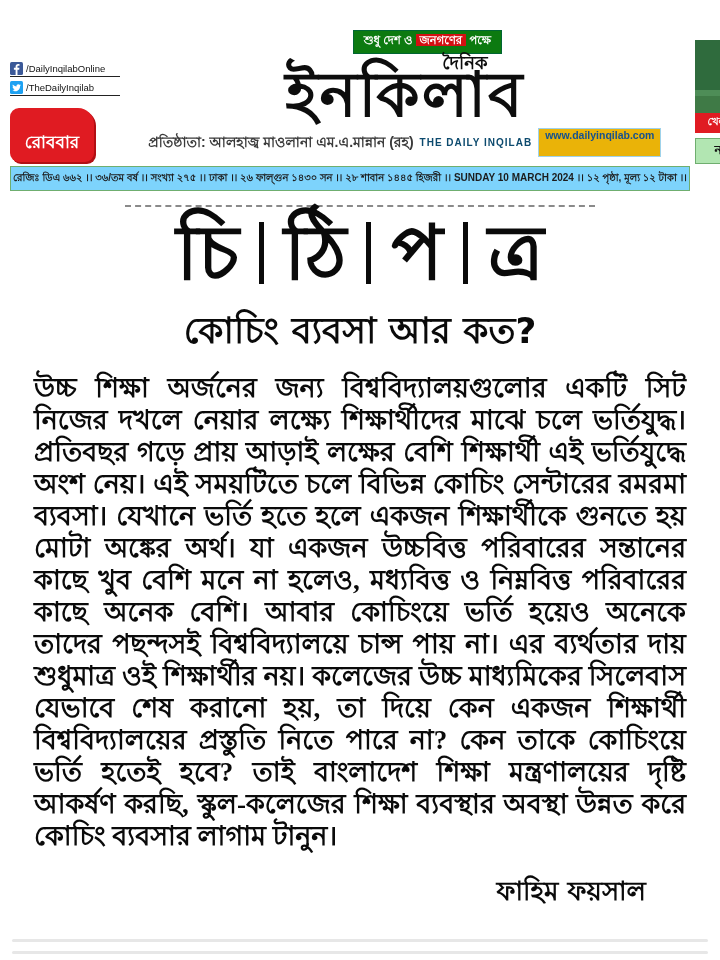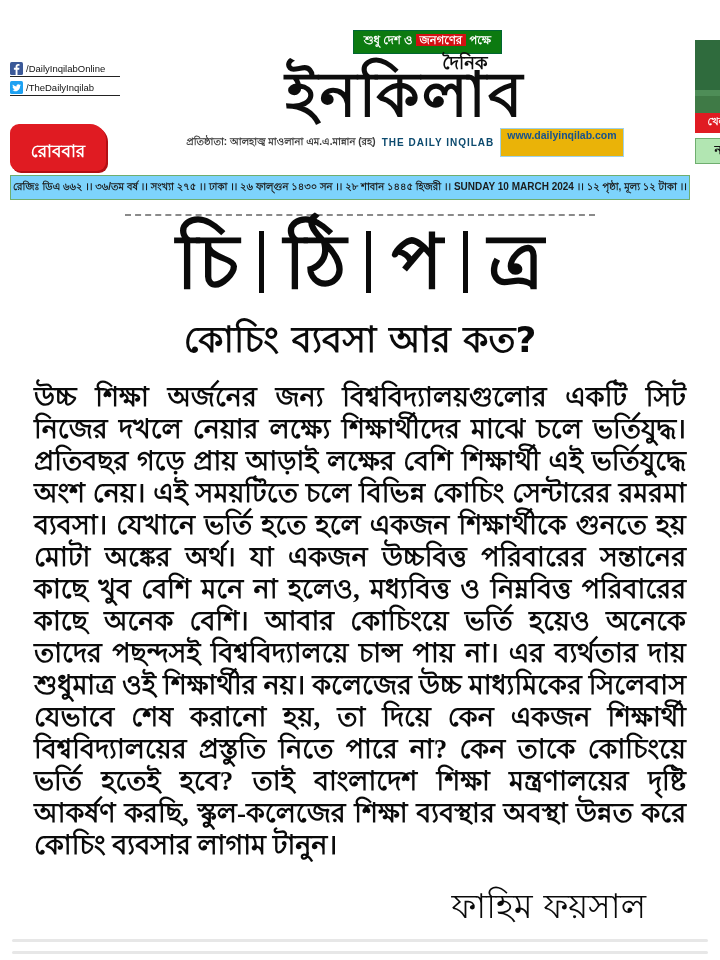--- a/index.html
+++ b/index.html
@@ -12,37 +12,37 @@
   .head-main { flex:1; display:flex; flex-direction:column; }
   .head-top { display:flex; }
 
   
   .social-col { width:110px; padding-top:32px; display:flex; flex-direction:column; gap:4px; }
   .social-badge { display:flex; align-items:center; gap:3px; border-bottom:1px solid #222;
                   padding-bottom:1px; cursor:pointer; }
   .social-badge svg { width:13px; height:13px; flex:0 0 auto; }
   .social-handle { font-family:"Liberation Sans", sans-serif; font-weight:normal;
                    font-size:9.5px; color:#111; white-space:nowrap; }
-  .day-btn { margin-top:24px; width:96px; background:#e01b22; color:#fff; text-align:center;
+  .day-btn { margin-top:8px; width:84px; background:#e01b22; color:#fff; text-align:center;
              font-family:"DejaVu Sans", sans-serif; font-weight:bold; font-size:17px;
-             padding:14px 0 5px; border-radius:9px 16px 9px 9px;
+             padding:21px 0 5px; border-radius:9px 16px 9px 9px;
              box-shadow:2px 2px 0 #b30f14; cursor:pointer; }
 
   
   .masthead-col { flex:1; display:flex; flex-direction:column; align-items:center; }
   .tagline-ribbon { margin-left:45px; background:#0c7a10; border:1px solid #063; color:#fff;
                     font-family:"Liberation Sans", sans-serif; font-weight:bold; font-size:11.5px;
                     padding:1px 10px 2px; white-space:nowrap; }
   .tagline-ribbon .hl { background:#d40f12; padding:0 4px; }
   .daily-label { font-family:"DejaVu Sans", sans-serif; font-weight:bold; font-size:18px;
                  color:#0d0d0d; margin:0 0 -8px 120px; line-height:1; }
   .big-title { font-family:"DejaVu Sans", sans-serif; font-weight:bold; font-size:62px;
                color:#0d0d0d; line-height:1.0; letter-spacing:2px; }
   .founder-row { display:flex; align-items:center; gap:6px; margin-top:2px; white-space:nowrap; }
-  .founder-line { font-family:"Liberation Sans", sans-serif; font-size:10px; font-weight:bold;
+  .founder-line { font-family:"Liberation Sans", sans-serif; font-size:14px; font-weight:bold;
                   color:#3a3a3a; }
   .eng-title { font-family:Liberation Sans, sans-serif; font-weight:bold; font-size:10px;
                color:#0c4a6e; letter-spacing:1px; }
   .site-box { background:#eab308; border:1px solid #9fd2ea; color:#15518f;
               font-family:"Liberation Sans", sans-serif; font-weight:bold; font-size:10.5px;
               padding:0 6px 15px; cursor:pointer; }
 
   
   .info-bar { margin-top:4px; background:#7dd3fc; border:1px solid #6fae6f; text-align:center;
               font-family:"Liberation Sans", sans-serif; font-weight:bold; font-size:10px;
@@ -63,22 +63,22 @@
   .letters-title { display:flex; justify-content:center; align-items:center; gap:20px;
                    margin-top:6px; }
   .letters-title .seg { font-family:"DejaVu Sans", sans-serif; font-weight:bold;
                         font-size:76px; line-height:1.05; color:#0a0a0a; }
   .letters-title .bar { width:5px; height:62px; background:#0a0a0a; }
   .headline { text-align:center; font-family:"DejaVu Sans", sans-serif; font-weight:bold;
               font-size:36px; color:#0a0a0a; margin-top:10px; }
   .body-text { width:652px; margin:10px auto 0; font-size:27px; line-height:1.185;
                text-align:justify; color:#0a0a0a; font-weight:600; }
   .signature { width:652px; margin:18px auto 0; text-align:right; color:#0a0a0a; }
-  .sig-name { display:block; font-family:"DejaVu Sans", sans-serif; font-weight:normal;
-              font-size:34px; padding-right:40px; }
+  .sig-name { display:block; font-family:"DejaVu Sans", sans-serif; font-weight:bold;
+              font-size:26px; padding-right:40px; }
   .sig-title { display:block; font-size:25px; font-weight:600; margin-top:2px; }
 
   
   .scan-lines { position:absolute; bottom:6px; left:12px; right:12px; }
   .scan-lines div { height:3px; background:#e7e7e7; border-radius:2px; margin-top:9px; }
 </style>
 </head>
 <body>
 
 <div class="page">

